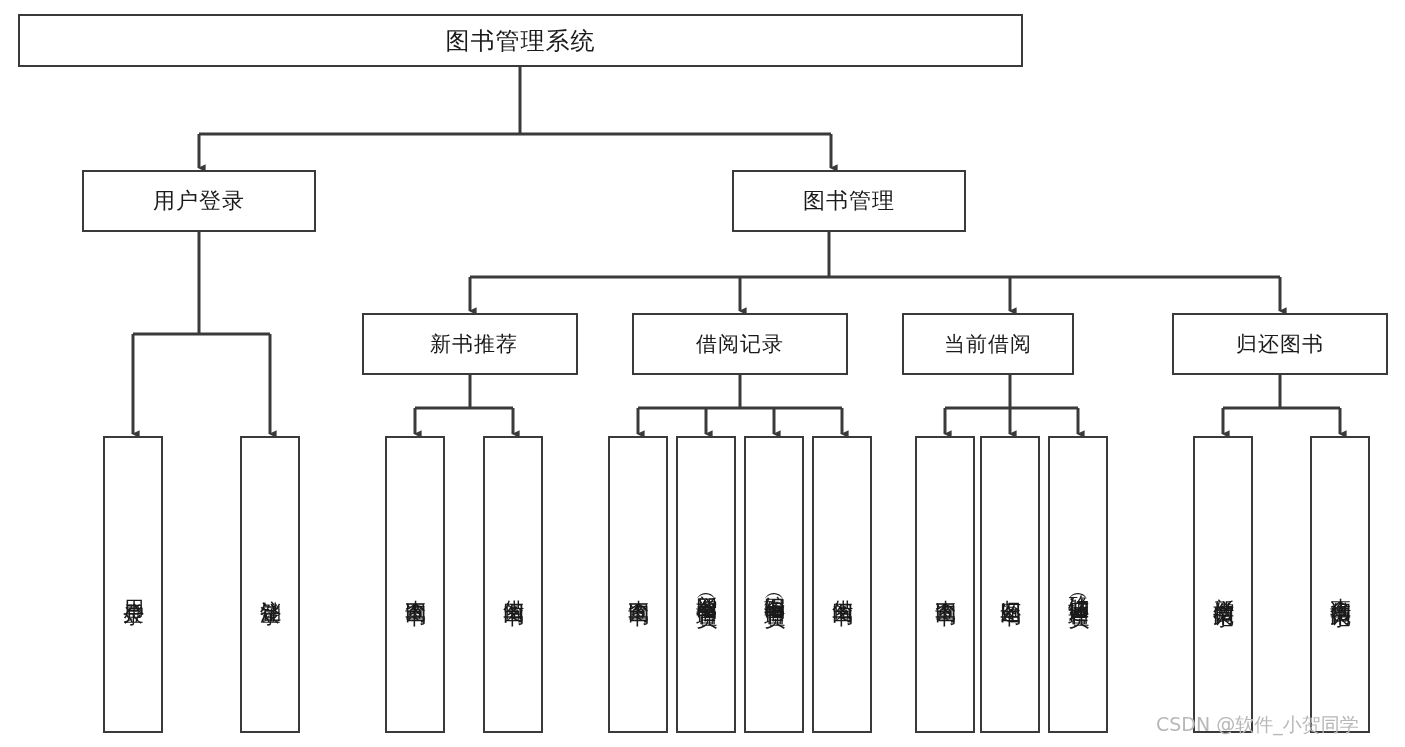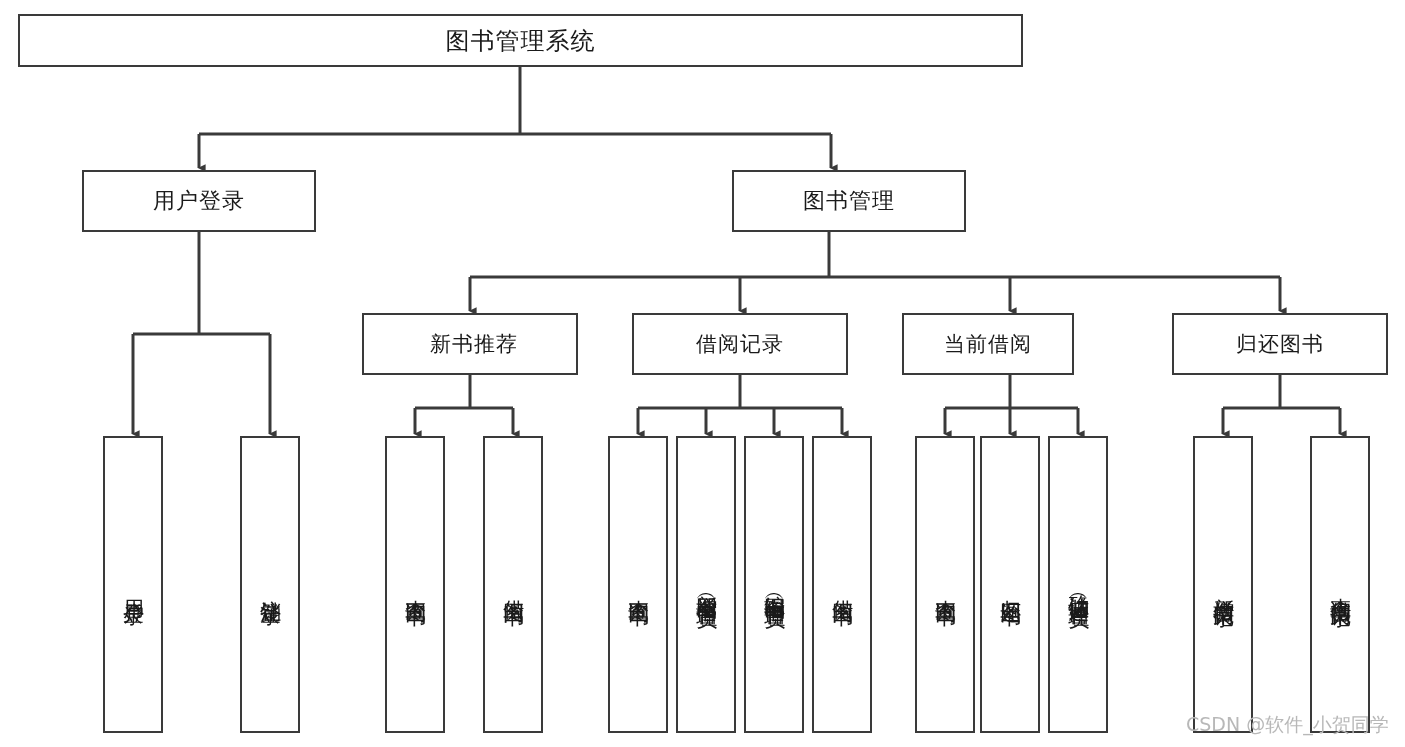--- a/index.html
+++ b/index.html
@@ -61,21 +61,21 @@
   }
   .leaf-inner {
     width: 100%;
     height: 100%;
     display: flex;
     align-items: center;
     justify-content: center;
   }
   #watermark {
     position: absolute;
-    left: 1186px;
+    left: 1156px;
     top: 712px;
     font-size: 19px;
     color: #b8b8b8;
     white-space: nowrap;
     font-family: "DejaVu Sans", "Liberation Sans", sans-serif;
   }
 </style>
 </head>
 <body>
 

